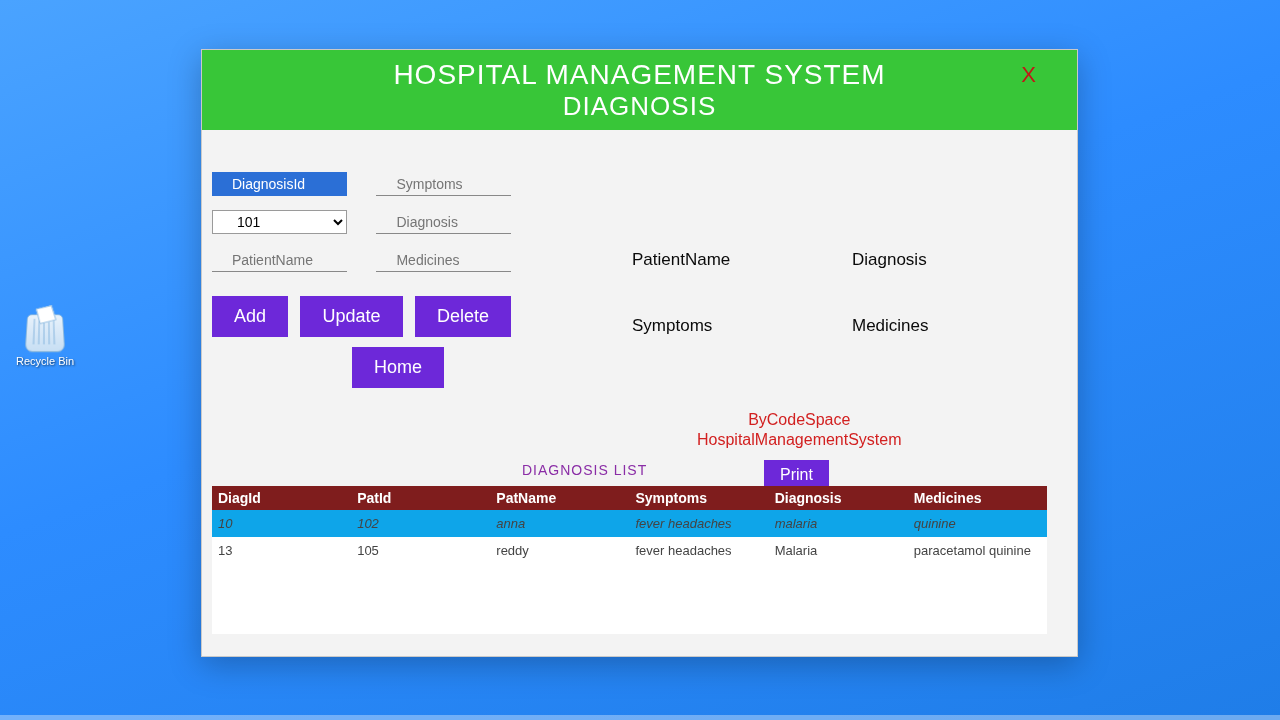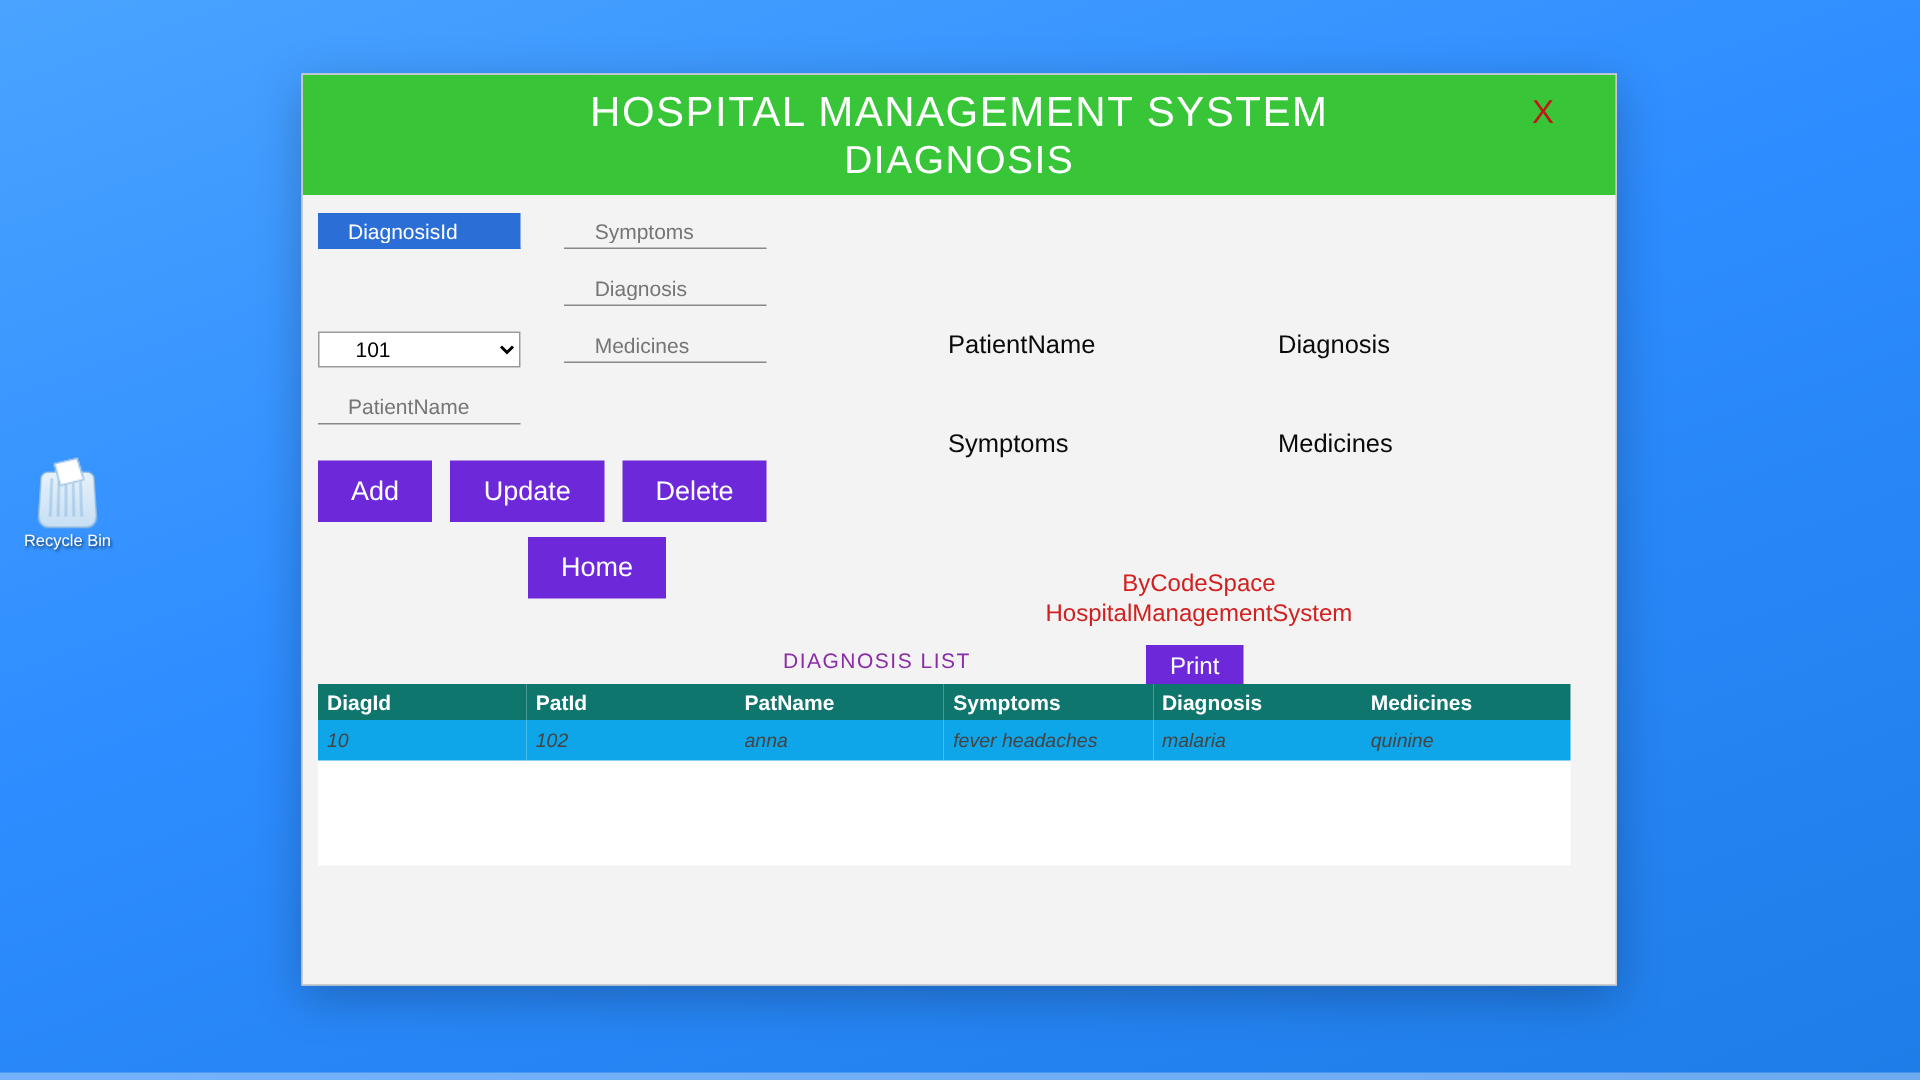--- a/index.html
+++ b/index.html
@@ -27,21 +27,21 @@
   .recycle-bin .paper{
     position:absolute; left:10px; top:-10px; width:18px; height:18px;
     background:#fff; border:1px solid #8ab8df; transform:rotate(-15deg);
   }
 
   
   .window {
     position: absolute; left: 201px; top: 49px; width: 877px; height: 608px;
     background: #f3f3f3; border: 1px solid #c9c9c9;
     box-shadow: 0 8px 30px rgba(0,0,0,.25);
-    display: flex; flex-direction: column;
+    display: flex; flex-direction: column; gap: 30px;
   }
   .titlebar {
     background:#38c638; height:80px; position:relative;
     color:#fff; text-align:center; display:flex; flex-direction:column; justify-content:center;
     font-weight:300; letter-spacing:1px;
   }
   .titlebar .line1{ font-size:28px; }
   .titlebar .line2{ font-size:26px; }
   .close-x{
     position:absolute; right:40px; top:12px; color:#c21717; font-size:22px; font-weight:400;
@@ -54,21 +54,21 @@
   .form-area{ position:absolute; left:10px; top:12px; width:320px; }
   .field-col{ display:inline-block; vertical-align:top; }
   .col-a{ width:150px; }
   .col-b{ width:150px; margin-left:10px; }
   .text-input{
     width:135px; height:24px; font-size:14px; color:#6c6c6c;
     border:none; border-bottom:1px solid #888; background:transparent;
     padding:2px 20px; margin-bottom:14px; font-family:"Segoe UI Light","Segoe UI",Arial,sans-serif;
   }
   .text-input.selected{ background:#2b6fd6; color:#fff; border-bottom:1px solid #2b6fd6; }
-  select.text-input{ border:1px solid #9a9a9a; background:#fff; height:24px; color:#000;margin-top:41px;}
+  select.text-input{ border:1px solid #9a9a9a; background:#fff; height:24px; color:#000;}
 
   .btn-row{ margin-top:10px; }
   .btn{
     display:inline-block; background:#6d28d9; color:#fff; border:none;
     font-size:18px; font-weight:300; padding:10px 22px; margin-right:8px; margin-bottom:10px;
     cursor:pointer; font-family:"Segoe UI Light","Segoe UI",Arial,sans-serif;
   }
   .btn.small{ padding:6px 16px; font-size:16px; }
 
   
@@ -97,21 +97,21 @@
   .print-btn{
     position:absolute; left:562px; top:300px;
   }
 
   .grid{
     position:absolute; left:10px; top:326px; width:835px;
     font-size:13px; background:#fff;
   }
   .grid table{ width:100%; border-collapse:collapse; table-layout:fixed; }
   .grid th{
-    background:#0f766e; color:#fff; text-align:left; padding:4px 6px;
+    background:#7f1d1d; color:#fff; text-align:left; padding:4px 6px;
     font-weight:600; font-size:14px; font-family:"Segoe UI","Segoe UI",Arial,sans-serif;
   }
   .grid td{ padding:6px 6px; color:#444; }
   .grid tr.sel td{ background:#0ea5e9;font-style:italic; }
   .grid .spacer td{ height:70px; }
 
   
   .taskbar{ position:absolute; left:0; bottom:0; width:100%; height:5px; background:rgba(255,255,255,.35); }
 </style>
 </head>
@@ -183,20 +183,28 @@
           </thead>
         <tbody id="grid-body">
             <tr class="sel">
               <td>10</td>
               <td>102</td>
               <td>anna</td>
               <td>fever headaches</td>
               <td>malaria</td>
               <td>quinine</td>
             </tr>
+            <tr>
+              <td>13</td>
+              <td>105</td>
+              <td>reddy</td>
+              <td>fever headaches</td>
+              <td>Malaria</td>
+              <td>paracetamol quinine</td>
+            </tr>
             <tr class="spacer">
               <td colspan="6"></td>
             </tr>
           </tbody>
       </table>
     </div>
 
   </div>
 </div>
 

